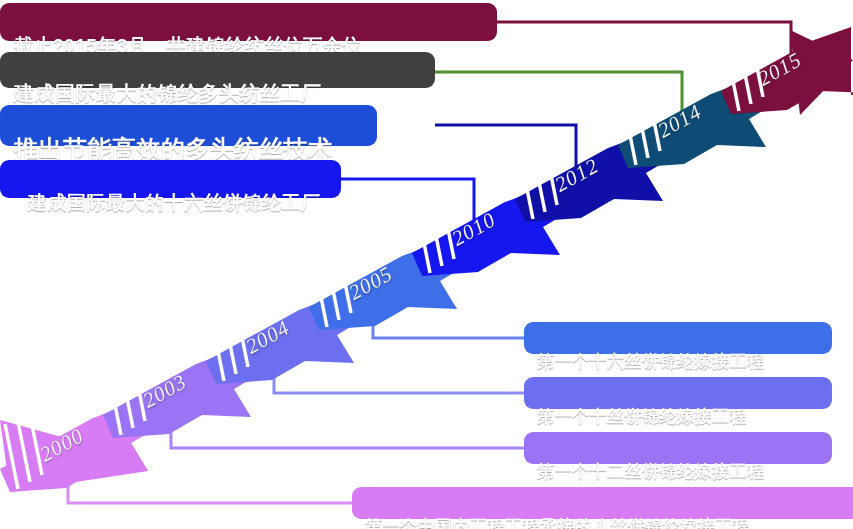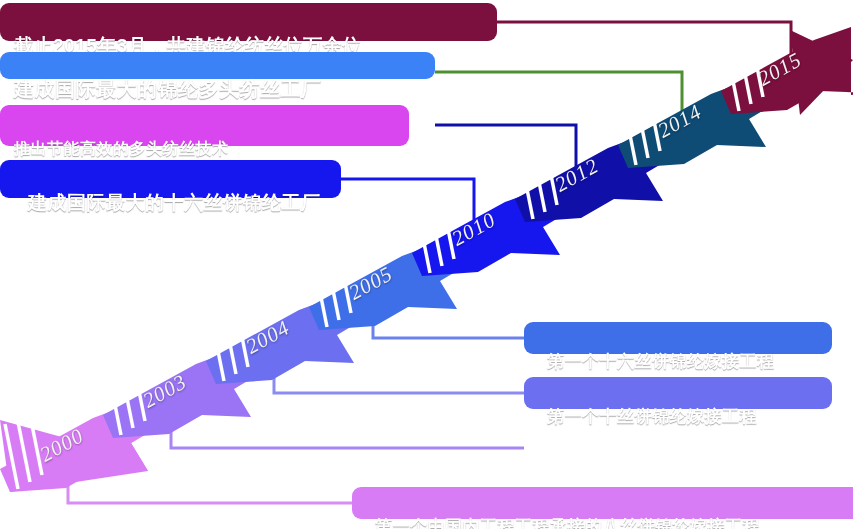--- a/index.html
+++ b/index.html
@@ -25,26 +25,26 @@
   }
   .label-box .lbl-text{
     display:block;width:100%;
     text-shadow:0 1px 1px rgba(0,0,0,0.35);
     margin-top:47px;
   }
 
   
   .cal{padding:0 14px;font-weight:bold;}
   #cal0{left:0px;  top:3px;   width:497px; height:38px; font-size:19px; background:#7b0f3e;}
-  #cal1{left:0px;  top:52px;  width:435px; height:27px; font-size:20px; background:#3b82f6;}
-  #cal2{left:0px;  top:105px; width:409px; height:41px; font-size:16px; background:#d946ef;}
+  #cal1{left:0px;  top:52px;  width:435px; height:36px; font-size:20px; background:#404040;}
+  #cal2{left:0px;  top:105px; width:377px; height:41px; font-size:24px; background:#1d4ed8;}
   #cal3{left:0px;  top:160px; width:341px; height:38px; font-size:19px; background:#1616ee;padding-left:28px;}
 
   
-  .cal-r{padding:0 23px;font-weight:bold;justify-content:center;}
+  .cal-r{padding:0 13px;font-weight:bold;justify-content:center;}
   #calr0{left:524px; top:322px; width:308px; height:32px; font-size:17px; background:#3f6fe8;}
   #calr1{left:524px; top:377px; width:308px; height:32px; font-size:17px; background:#6b6ff0;justify-content:center;}
   #calr2{left:524px; top:432px; width:308px; height:32px; font-size:17px; background:#9a74f4;}
   #calr3{left:352px; top:487px; width:532px; height:32px; font-size:17px; background:#d87cf6;}
 
   
   .year{
     position:absolute;
     color:#f2f2f2;
     font-size:21px;
@@ -181,17 +181,20 @@
   <div class="label-box cal" id="cal3">
     <span class="lbl-text">建成国际最大的十六丝饼锦纶工厂</span>
   </div>
 
   <div class="label-box cal-r" id="calr0">
     <span class="lbl-text">第一个十六丝饼锦纶嫁接工程</span>
   </div>
   <div class="label-box cal-r" id="calr1">
     <span class="lbl-text">第一个十丝饼锦纶嫁接工程</span>
   </div>
+  <div class="label-box cal-r" id="calr2">
+    <span class="lbl-text">第一个十二丝饼锦纶嫁接工程</span>
+  </div>
   <div class="label-box cal-r" id="calr3">
     <span class="lbl-text">第一个由国内工程工程承接的八丝饼锦纶嫁接工程</span>
   </div>
 
 </div>
 
 </body></html>

